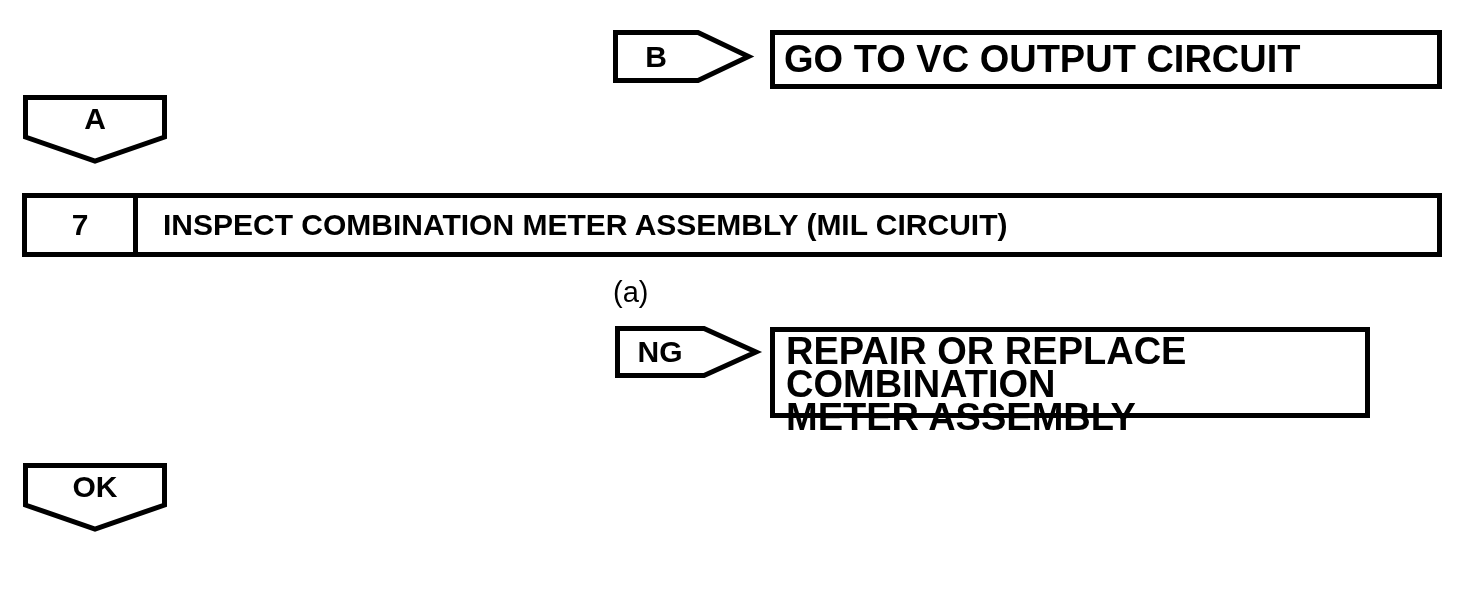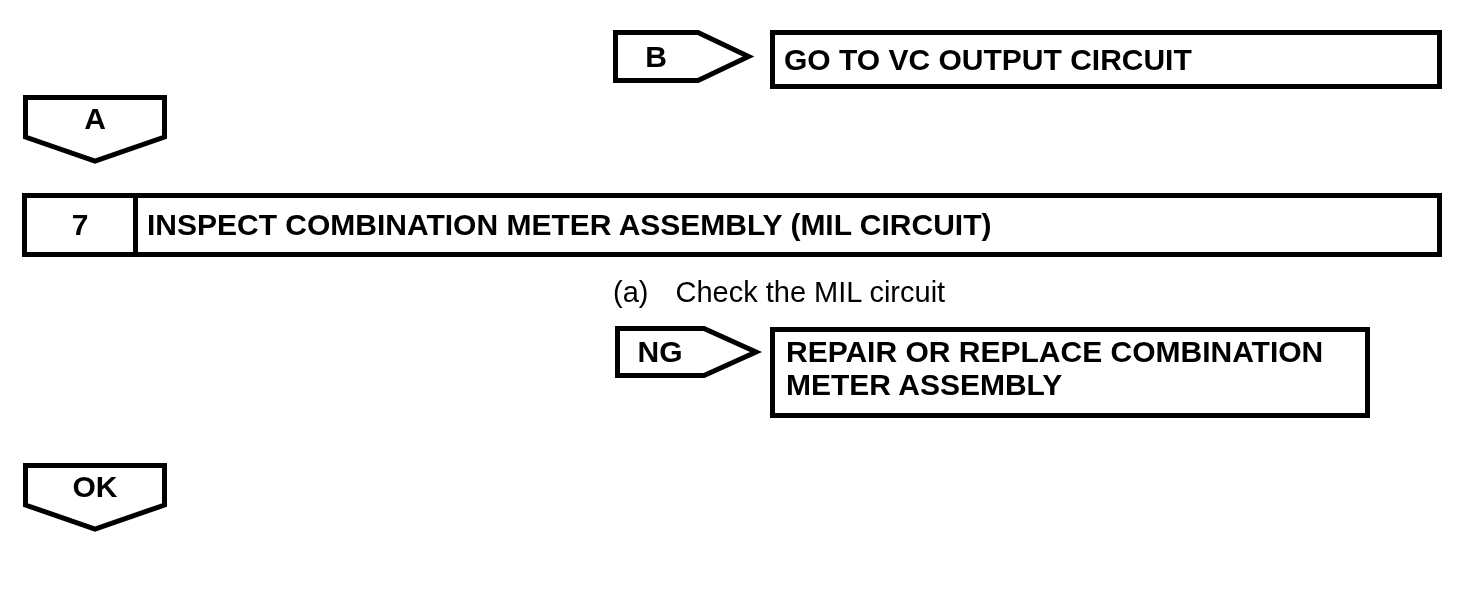--- a/index.html
+++ b/index.html
@@ -32,21 +32,21 @@
     font-size: 30px;
     line-height: 1;
     color: #000000;
   }
   .action-box {
     position: absolute;
     box-sizing: border-box;
     border: 5px solid #000000;
     background: #ffffff;
     font-weight: bold;
-    font-size: 30px;
+    font-size: 38px;
     color: #000000;
   }
   .flex-center-v {
     display: flex;
     align-items: center;
   }
   .step-box {
     position: absolute;
     box-sizing: border-box;
     border: 5px solid #000000;
@@ -63,20 +63,21 @@
     border-right: 5px solid #000000;
     display: flex;
     align-items: center;
     justify-content: center;
   }
   .step-title-cell {
     flex: 1;
     display: flex;
     align-items: center;
     padding-left: 9px;
+    margin-left: 16px;
   }
   .instruction-line {
     position: absolute;
     display: flex;
     font-size: 29px;
     line-height: 31px;
     color: #000000;
     white-space: nowrap;
   }
   .result-two-line {
@@ -107,21 +108,20 @@
     <span class="shape-label" style="left:0; top:2px; width:144px; height:44px;">A</span>
   </div>
 
   <div class="step-box" style="left:22px; top:193px; width:1420px; height:64px;">
     <div class="step-number-cell">7</div>
     <div class="step-title-cell">INSPECT COMBINATION METER ASSEMBLY (MIL CIRCUIT)</div>
   </div>
 
   <div class="instruction-line" style="left:613px; top:277px; gap:27px;">
     <span>(a)</span>
-    <span>Check the MIL circuit</span>
   </div>
 
   <div class="shape" style="left:615px; top:326px; width:145px; height:52px;">
     <svg width="145" height="52" viewBox="0 0 145 52">
       <polygon points="2.5,2.5 89,2.5 141,26 89,49.5 2.5,49.5" fill="#ffffff" stroke="#000000" stroke-width="5"></polygon>
     </svg>
     <span class="shape-label" style="left:0; top:0; width:90px; height:52px;">NG</span>
   </div>
 
   <div class="action-box result-two-line" style="left:770px; top:327px; width:600px; height:91px;">

